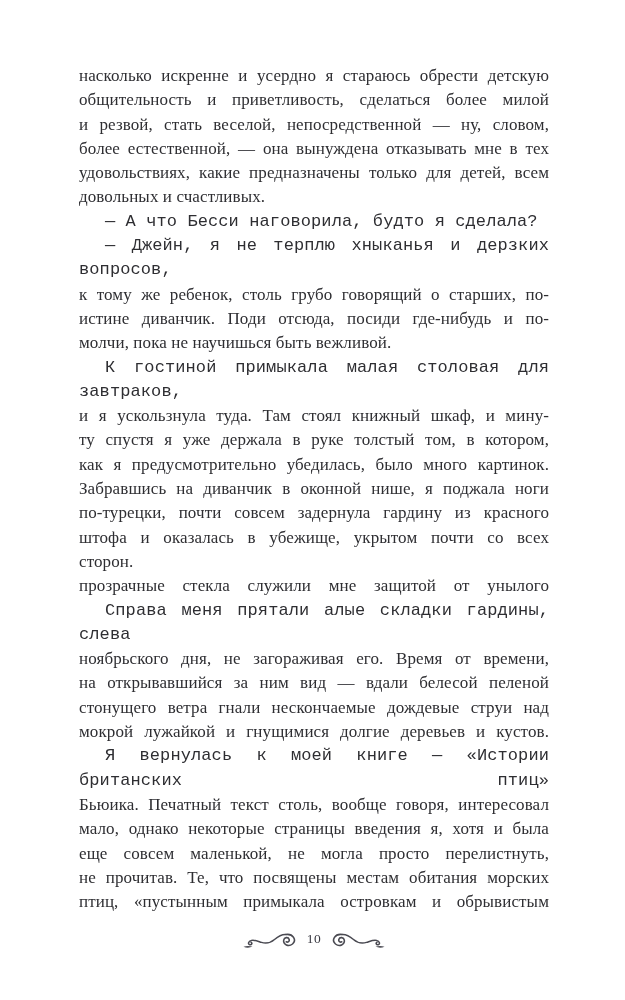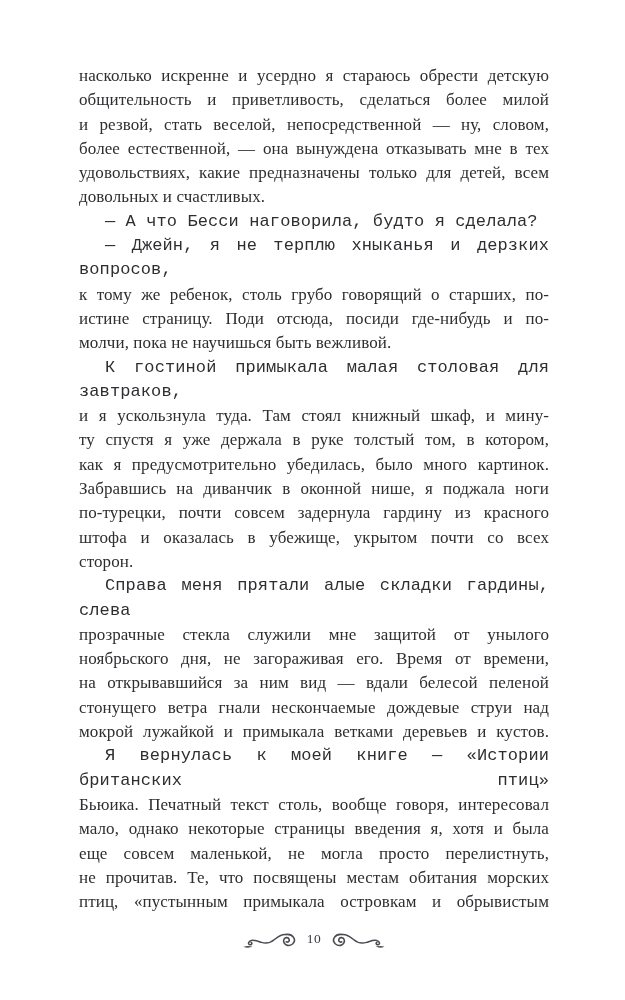--- a/index.html
+++ b/index.html
@@ -74,40 +74,40 @@
         <div class="line">более естественной, — она вынуждена отказывать мне в тех</div>
         <div class="line">удовольствиях, какие предназначены только для детей, всем</div>
         <div class="line last">довольных и счастливых.</div>
       </div>
       <div class="para">
         <div class="line indent last">— А что Бесси наговорила, будто я сделала?</div>
       </div>
       <div class="para">
         <div class="line indent">— Джейн, я не терплю хныканья и дерзких вопросов,</div>
         <div class="line">к тому же ребенок, столь грубо говорящий о старших, по-</div>
-        <div class="line">истине страницу. Поди отсюда, посиди где-нибудь и по-</div>
+        <div class="line">истине диванчик. Поди отсюда, посиди где-нибудь и по-</div>
         <div class="line last">молчи, пока не научишься быть вежливой.</div>
       </div>
       <div class="para">
         <div class="line indent">К гостиной примыкала малая столовая для завтраков,</div>
         <div class="line">и я ускользнула туда. Там стоял книжный шкаф, и мину-</div>
         <div class="line">ту спустя я уже держала в руке толстый том, в котором,</div>
         <div class="line">как я предусмотрительно убедилась, было много картинок.</div>
         <div class="line">Забравшись на диванчик в оконной нише, я поджала ноги</div>
         <div class="line">по-турецки, почти совсем задернула гардину из красного</div>
         <div class="line">штофа и оказалась в убежище, укрытом почти со всех</div>
         <div class="line last">сторон.</div>
       </div>
       <div class="para">
+        <div class="line">прозрачные стекла служили мне защитой от унылого</div>
         <div class="line indent">Справа меня прятали алые складки гардины, слева</div>
-        <div class="line">прозрачные стекла служили мне защитой от унылого</div>
         <div class="line">ноябрьского дня, не загораживая его. Время от времени,</div>
         <div class="line">на открывавшийся за ним вид — вдали белесой пеленой</div>
         <div class="line">стонущего ветра гнали нескончаемые дождевые струи над</div>
-        <div class="line">мокрой лужайкой и примыкала ветками деревьев и кустов.</div>
+        <div class="line">мокрой лужайкой и гнущимися долгие деревьев и кустов.</div>
       </div>
       <div class="para">
         <div class="line indent">Я вернулась к моей книге — «Истории британских птиц»</div>
         <div class="line">Бьюика. Печатный текст столь, вообще говоря, интересовал</div>
         <div class="line">мало, однако некоторые страницы введения я, хотя и была</div>
         <div class="line">еще совсем маленькой, не могла просто перелистнуть,</div>
         <div class="line">не прочитав. Те, что посвящены местам обитания морских</div>
         <div class="line">птиц, «пустынным примыкала островкам и обрывистым</div>
       </div>
     </main>

